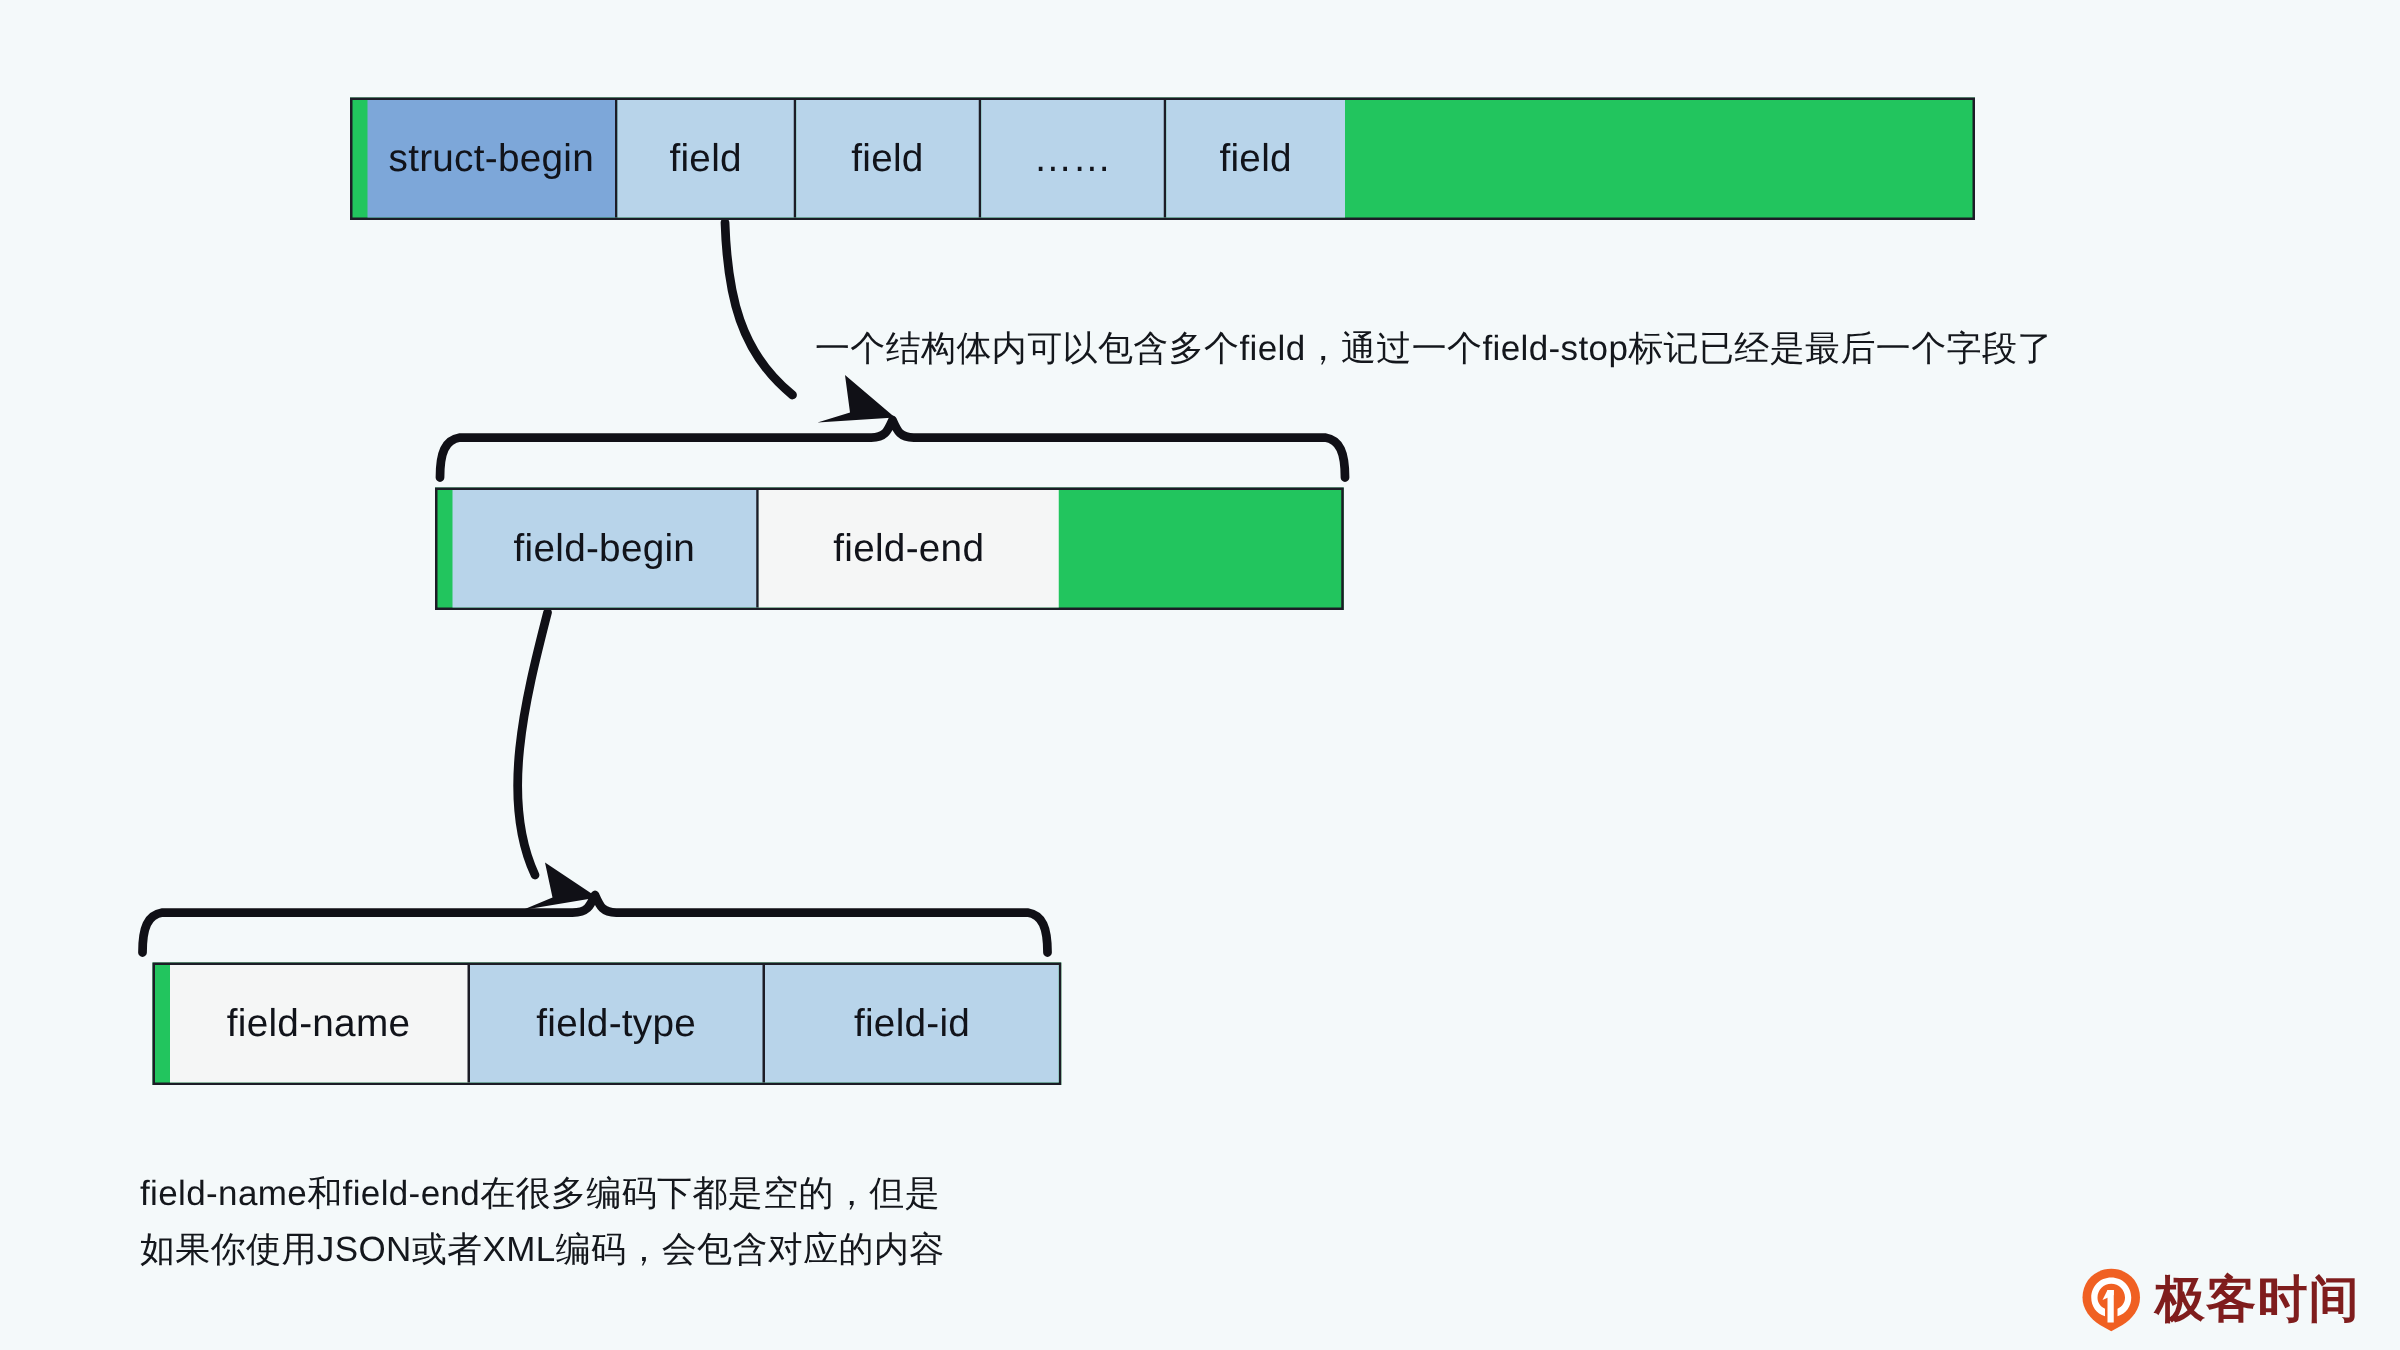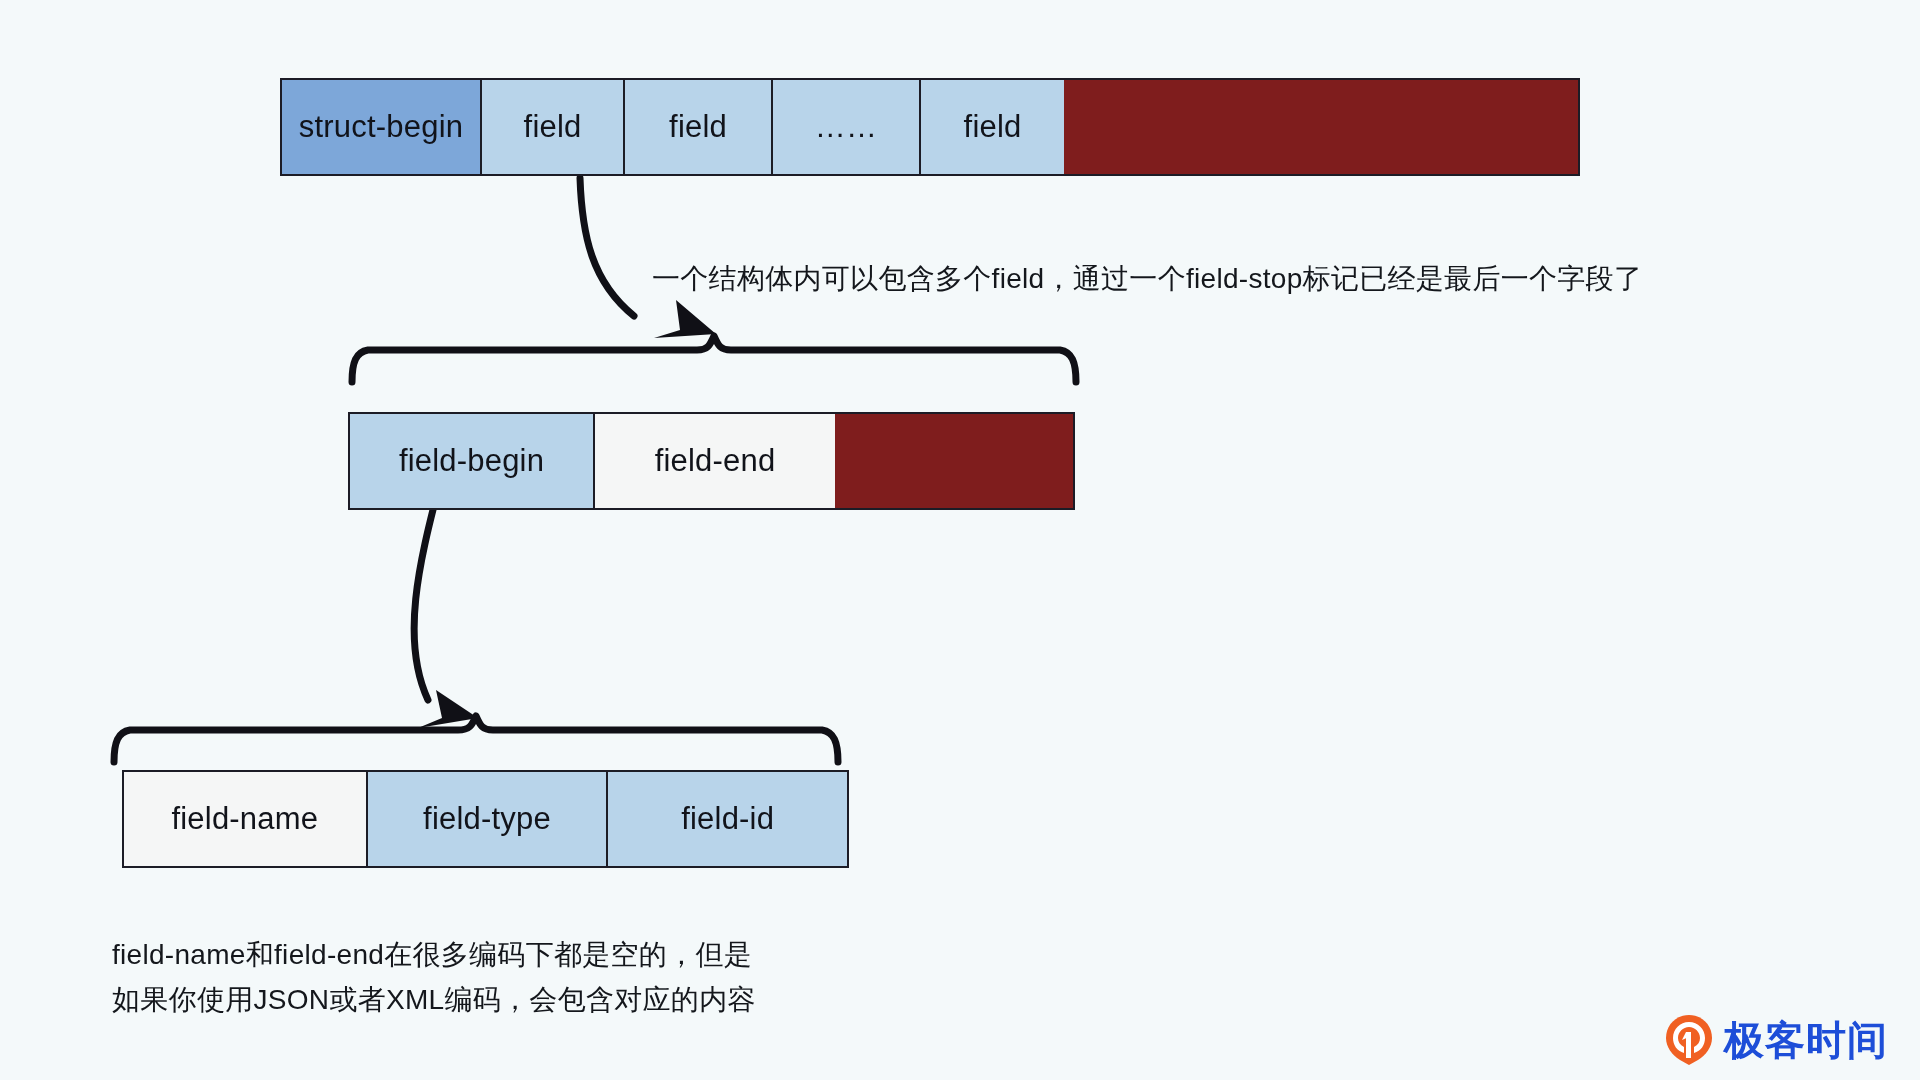--- a/index.html
+++ b/index.html
@@ -27,21 +27,22 @@
     height: 1080px;
     pointer-events: none;
   }
 
   
   .strip {
     position: absolute;
     display: flex;
     box-sizing: border-box;
     border: 2px solid #1c1c26;
-    background: #7f1d1d;
+    background: #22c55e;
+    padding-left: 12px;
   }
   .cell {
     box-sizing: border-box;
     border-right: 2px solid #1c1c26;
     display: flex;
     align-items: center;
     justify-content: center;
     color: #11131a;
     font-size: 31px;
     letter-spacing: 0.2px;
@@ -51,21 +52,21 @@
   .cell:last-child { border-right: none; }
 
   .c-dark  { background: #7da7d9; }
   .c-mid   { background: #b8d4ea; }
   .c-pale  { background: #dce7f2; }
   .c-white { background: #f5f6f6; }
 
   
   #row-struct { left: 280px; top: 78px; width: 1300px; height: 98px; }
   
-  #row-field { left: 348px; top: 412px; width: 727px; height: 98px; }
+  #row-field { left: 348px; top: 390px; width: 727px; height: 98px; }
   
   #row-fieldbegin { left: 110px; top: 770px; width: 727px; height: 98px; margin-left: 12px; }
 
   
   .note {
     position: absolute;
     color: #14171c;
     font-size: 28px;
     line-height: 45px;
     white-space: pre-line;
@@ -82,21 +83,21 @@
     left: 1664px;
     top: 1014px;
     display: flex;
     align-items: center;
     gap: 10px;
   }
   #watermark .mark { width: 50px; height: 52px; display: block; }
   #watermark .wm-text {
     font-size: 40px;
     font-weight: bold;
-    color: #1d4ed8;
+    color: #7f1d1d;
     letter-spacing: 1px;
     line-height: 1;
   }
 </style>
 </head>
 <body>
 
 <div id="canvas">
 
   <svg class="svg-layer" viewBox="0 0 1920 1080" width="1920" height="1080" xmlns="http://www.w3.org/2000/svg">

